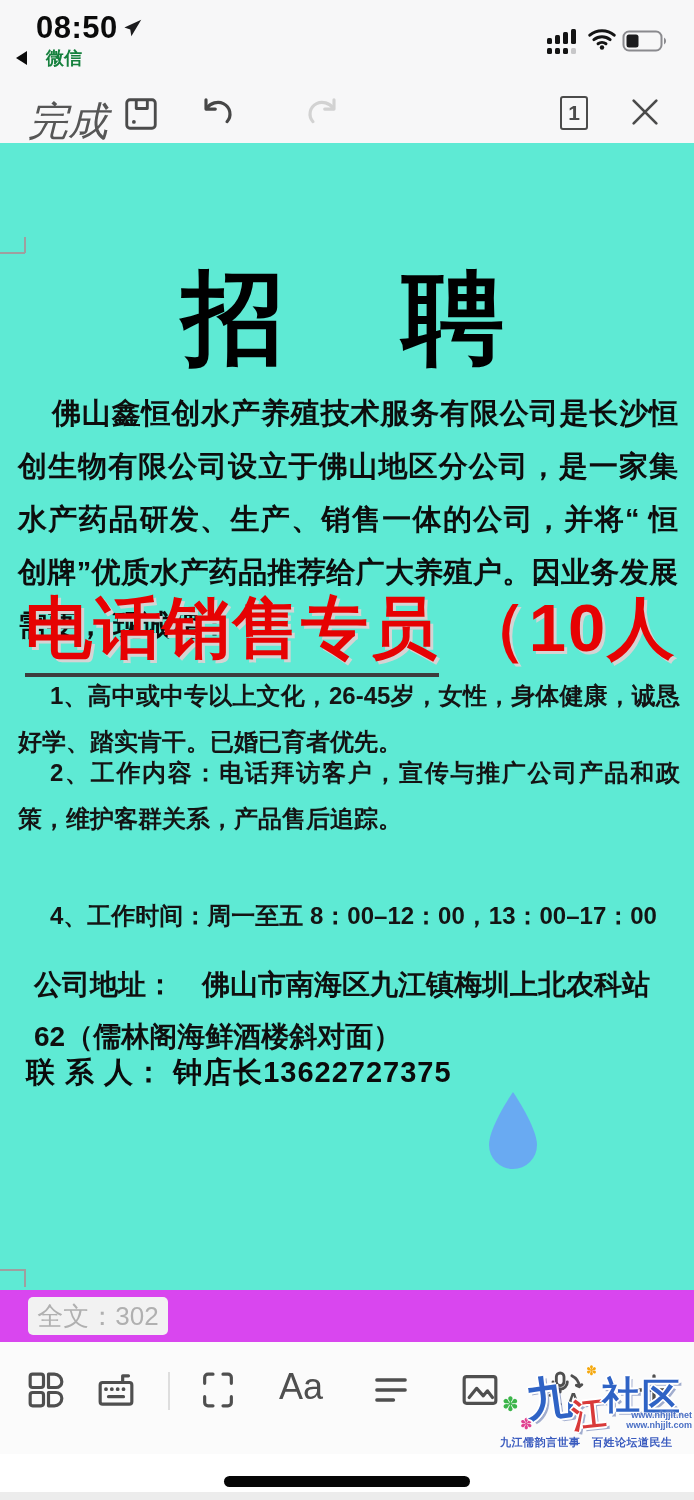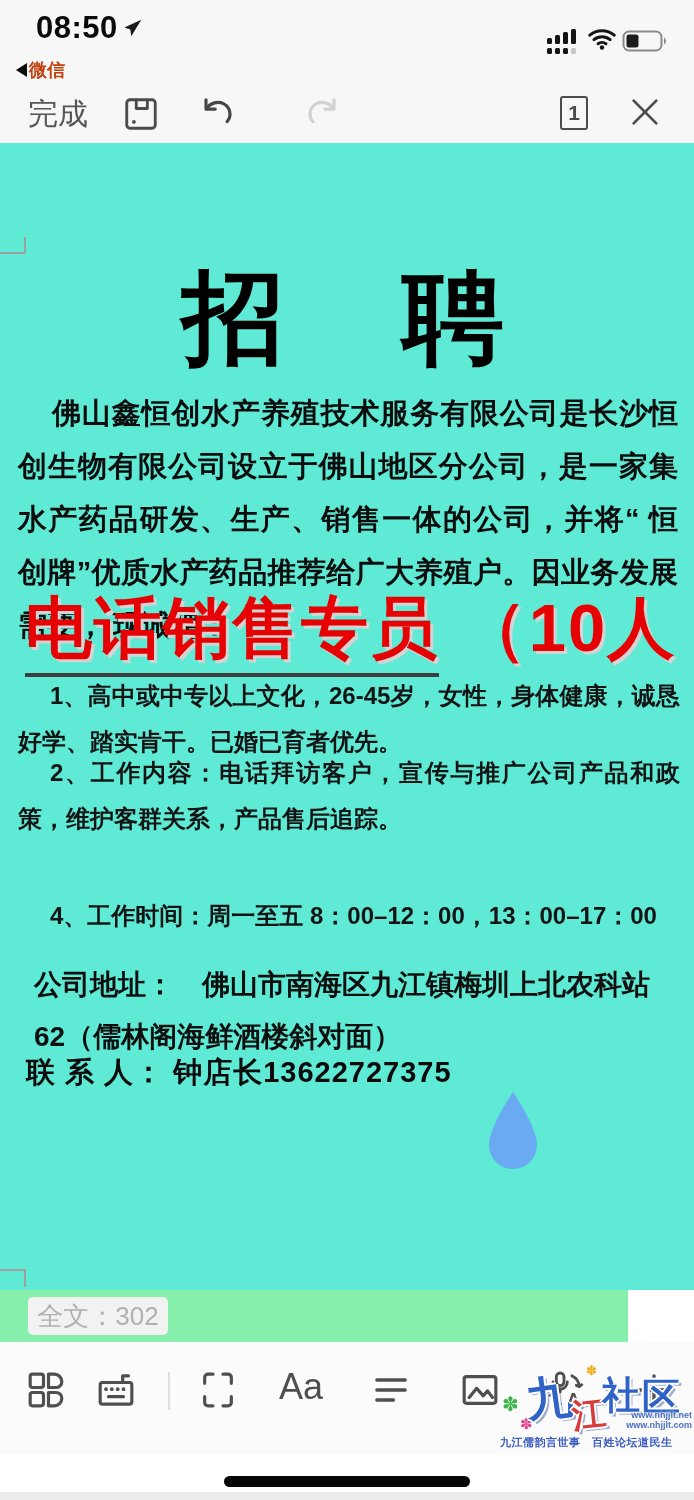--- a/index.html
+++ b/index.html
@@ -2,49 +2,49 @@
 <html><head>
 <meta charset="utf-8">
 <style>
   html,body{margin:0;padding:0;background:#ddd;}
   .screen{position:relative;width:694px;height:1500px;background:#fff;overflow:hidden;
           font-family:"Liberation Sans",sans-serif;color:#111;}
   
   .statusbar{position:absolute;left:0;top:0;width:694px;height:85px;background:#f7f7f8;}
   .clock{position:absolute;left:36px;top:10px;font-size:31px;font-weight:700;color:#0b0b0b;letter-spacing:.5px;}
   .loc-icon{position:absolute;left:122px;top:17px;}
-  .back{position:absolute;left:16px;top:46px;font-size:18px;font-weight:600;color:#c2410c;display:flex;align-items:center;gap:2px;margin-top:12px;}
+  .back{position:absolute;left:16px;top:46px;font-size:18px;font-weight:600;color:#15803d;display:flex;align-items:center;gap:19px;}
   .back .tri{width:0;height:0;border-top:7px solid transparent;border-bottom:7px solid transparent;border-right:11px solid #0b0b0b;}
   .cellular{position:absolute;left:546px;top:27px;}
   .wifi{position:absolute;left:588px;top:28px;}
   .battery{position:absolute;left:622px;top:30px;}
   
   .topbar{position:absolute;left:0;top:85px;width:694px;height:58px;background:#f7f7f8;border-bottom:1px solid #e2e2e2;}
-  .done{position:absolute;left:28px;top:9px;font-size:30px;color:#565656;background:none;border:none;padding:0;font-family:inherit;}
+  .done{position:absolute;left:28px;top:9px;font-size:40px;color:#565656;background:none;border:none;padding:0;font-family:inherit;font-style:italic;}
   .tb-ic{position:absolute;top:10px;background:none;border:none;padding:0;}
   .pagebox{position:absolute;left:560px;top:11px;width:28px;height:34px;border:2.5px solid #4b4b4b;border-radius:3px;
            display:flex;align-items:center;justify-content:center;font-size:21px;font-weight:600;color:#4b4b4b;background:none;}
   
   .doc{position:absolute;left:0;top:143px;width:694px;height:1147px;background:#5eead4;overflow:hidden;}
   .mark{position:absolute;background:#9f9f9f;}
   .doc-title{position:absolute;left:0;top:116px;width:100%;margin:0;text-align:center;
              font-family:"Liberation Serif",serif;font-weight:900;font-size:102px;line-height:1.18;
              letter-spacing:8px;color:#000;}
   .intro{position:absolute;left:18px;top:244px;width:660px;margin:0;font-size:29px;font-weight:700;
          line-height:53px;text-indent:34px;text-align:justify;color:#0d0d0d;}
   .red-head{position:absolute;left:25px;top:440px;margin:0;white-space:nowrap;font-weight:900;
             font-size:67px;letter-spacing:2px;color:#e60202;text-shadow:3px 3px 0 #d4d4d4;}
   .red-head .ul{border-bottom:4px solid #3d3d3d;padding-bottom:8px;}
   .item{position:absolute;left:18px;width:662px;margin:0;font-size:24px;font-weight:600;
         line-height:46px;text-indent:32px;color:#141414;text-align:justify;}
   .addr{position:absolute;left:18px;top:800px;width:640px;margin:16px;font-size:28px;font-weight:600;line-height:52px;color:#0f0f0f;}
   .contact{position:absolute;left:18px;top:902px;width:660px;margin:8px;font-size:29px;font-weight:700;letter-spacing:1px;color:#0b0b0b;}
   .drop{position:absolute;left:487px;top:948px;}
   
-  .countbar{position:absolute;left:0;top:1290px;width:628px;height:52px;background:#86efac;}
+  .countbar{position:absolute;left:0;top:1290px;width:694px;height:52px;background:#d946ef;}
   .countpill{position:absolute;left:28px;top:7px;width:140px;height:38px;background:#f2f2f2;border-radius:5px;
              display:flex;align-items:center;justify-content:center;font-size:26px;color:#b0b0b0;}
   
   .bottombar{position:absolute;left:0;top:1342px;width:694px;height:112px;background:#fbfbfb;}
   .bb-ic{position:absolute;top:28px;background:none;border:none;padding:0;}
   .bb-sep{position:absolute;left:168px;top:30px;width:2px;height:38px;background:#dedede;}
   .aa{position:absolute;left:279px;top:24px;font-size:36px;font-weight:500;color:#4f4f4f;background:none;border:none;padding:0;font-family:inherit;}
   .homebar{position:absolute;left:224px;top:134px;width:246px;height:11px;border-radius:6px;background:#060606;}
   .bstrip{position:absolute;left:0;top:150px;width:694px;height:8px;background:#ececec;}
   

